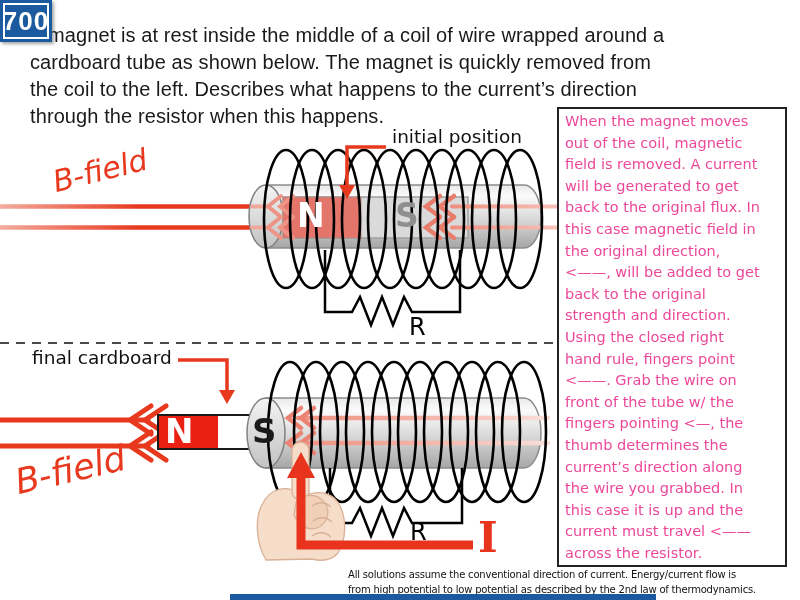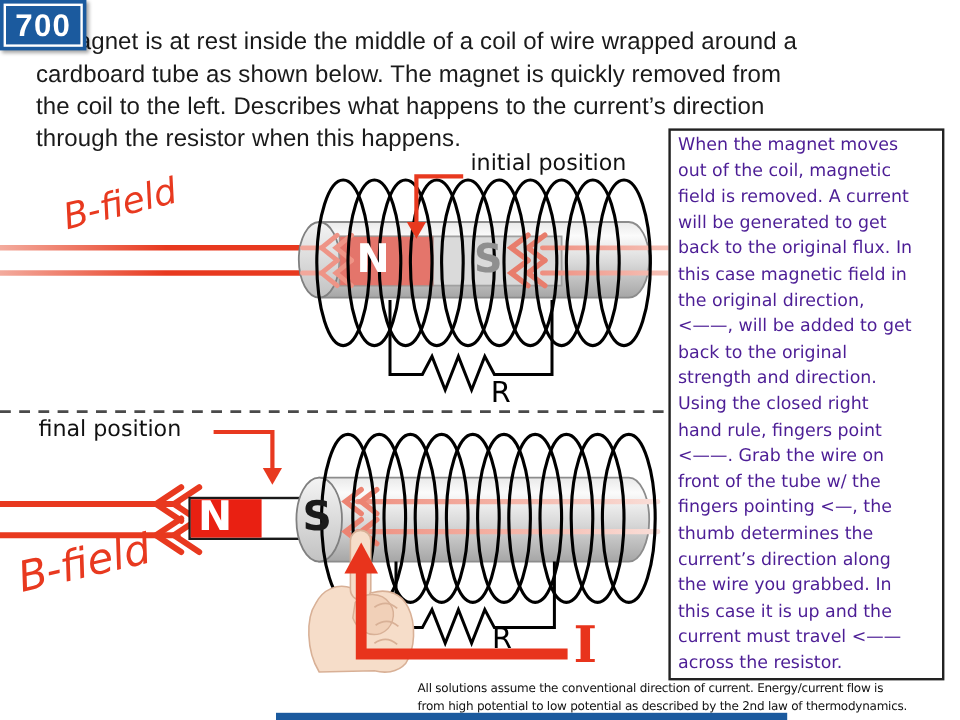--- a/index.html
+++ b/index.html
@@ -1,34 +1,34 @@
 <!DOCTYPE html>
 <html><head>
 <meta charset="utf-8">
 <style>
   html,body{margin:0;padding:0;background:#fff;}
   #slide{position:relative;width:800px;height:600px;background:#ffffff;overflow:hidden;
          font-family:"Liberation Sans",sans-serif;}
   .abs{position:absolute;}
   .pre{white-space:pre;}
   
-  #badge{left:0;top:0;width:72px;height:42px;background:#1b5a9e;z-index:6;
+  #badge{left:0;top:0;width:52px;height:42px;background:#1b5a9e;z-index:6;
          box-shadow:2px 2px 3px rgba(0,0,0,.35);}
   #badge .frame{position:absolute;inset:3px;border:2px solid #fff;display:flex;
          align-items:center;justify-content:center;}
   #badge .num{color:#fff;font-weight:bold;font-size:26px;letter-spacing:1px;
          font-family:"Liberation Sans",sans-serif;}
   
   #question{left:30px;top:22px;width:760px;font-size:20px;line-height:27px;color:#1a1a1a;
          z-index:2;letter-spacing:0.1px;}
   
   #solution{left:557px;top:107px;width:230px;height:460px;border:2px solid #222;
          box-sizing:border-box;background:#fff;z-index:5;padding:2px 4px 0 6px;
          font-family:"DejaVu Sans",sans-serif;font-size:14.5px;line-height:21.6px;
-         color:#4c1d95;overflow:hidden;}
+         color:#ec4899;overflow:hidden;}
   
   #footnote{left:348px;top:568px;font-family:"DejaVu Sans",sans-serif;font-size:10px;
          letter-spacing:-0.2px;line-height:14.5px;color:#111;z-index:2;}
   
   .dlabel{font-family:"DejaVu Sans",sans-serif;color:#111;z-index:3;line-height:1;}
   #initial-label{left:392px;top:128px;font-size:18.5px;}
   #final-label{left:32px;top:349px;font-size:18.5px;}
   .bfield{font-family:"DejaVu Sans",sans-serif;font-style:italic;color:#e8391f;z-index:3;
          line-height:1;transform-origin:left top;}
   #bfield-top{left:50px;top:168px;font-size:30px;transform:rotate(-14deg);}
@@ -232,21 +232,21 @@
 current must travel &lt;——
 across the resistor.</div>
 
   <div id="bfield-top" class="abs bfield">B-field</div>
   <div id="initial-label" class="abs dlabel">initial position</div>
   <div id="n-top" class="abs pole">N</div>
   <div id="s-top" class="abs pole">S</div>
   <div id="r-top" class="abs rlabel">R</div>
 
   <div id="bfield-bottom" class="abs bfield">B-field</div>
-  <div id="final-label" class="abs dlabel">final position</div>
+  <div id="final-label" class="abs dlabel">final cardboard</div>
   <div id="n-bottom" class="abs pole">N</div>
   <div id="s-bottom" class="abs pole">S</div>
   <div id="r-bottom" class="abs rlabel">R</div>
   <div id="i-label" class="abs">I</div>
 
   <div id="footnote" class="abs pre">All solutions assume the conventional direction of current. Energy/current flow is
 from high potential to low potential as described by the 2nd law of thermodynamics.</div>
 
   <div id="bottom-strip" class="abs"></div>
 

